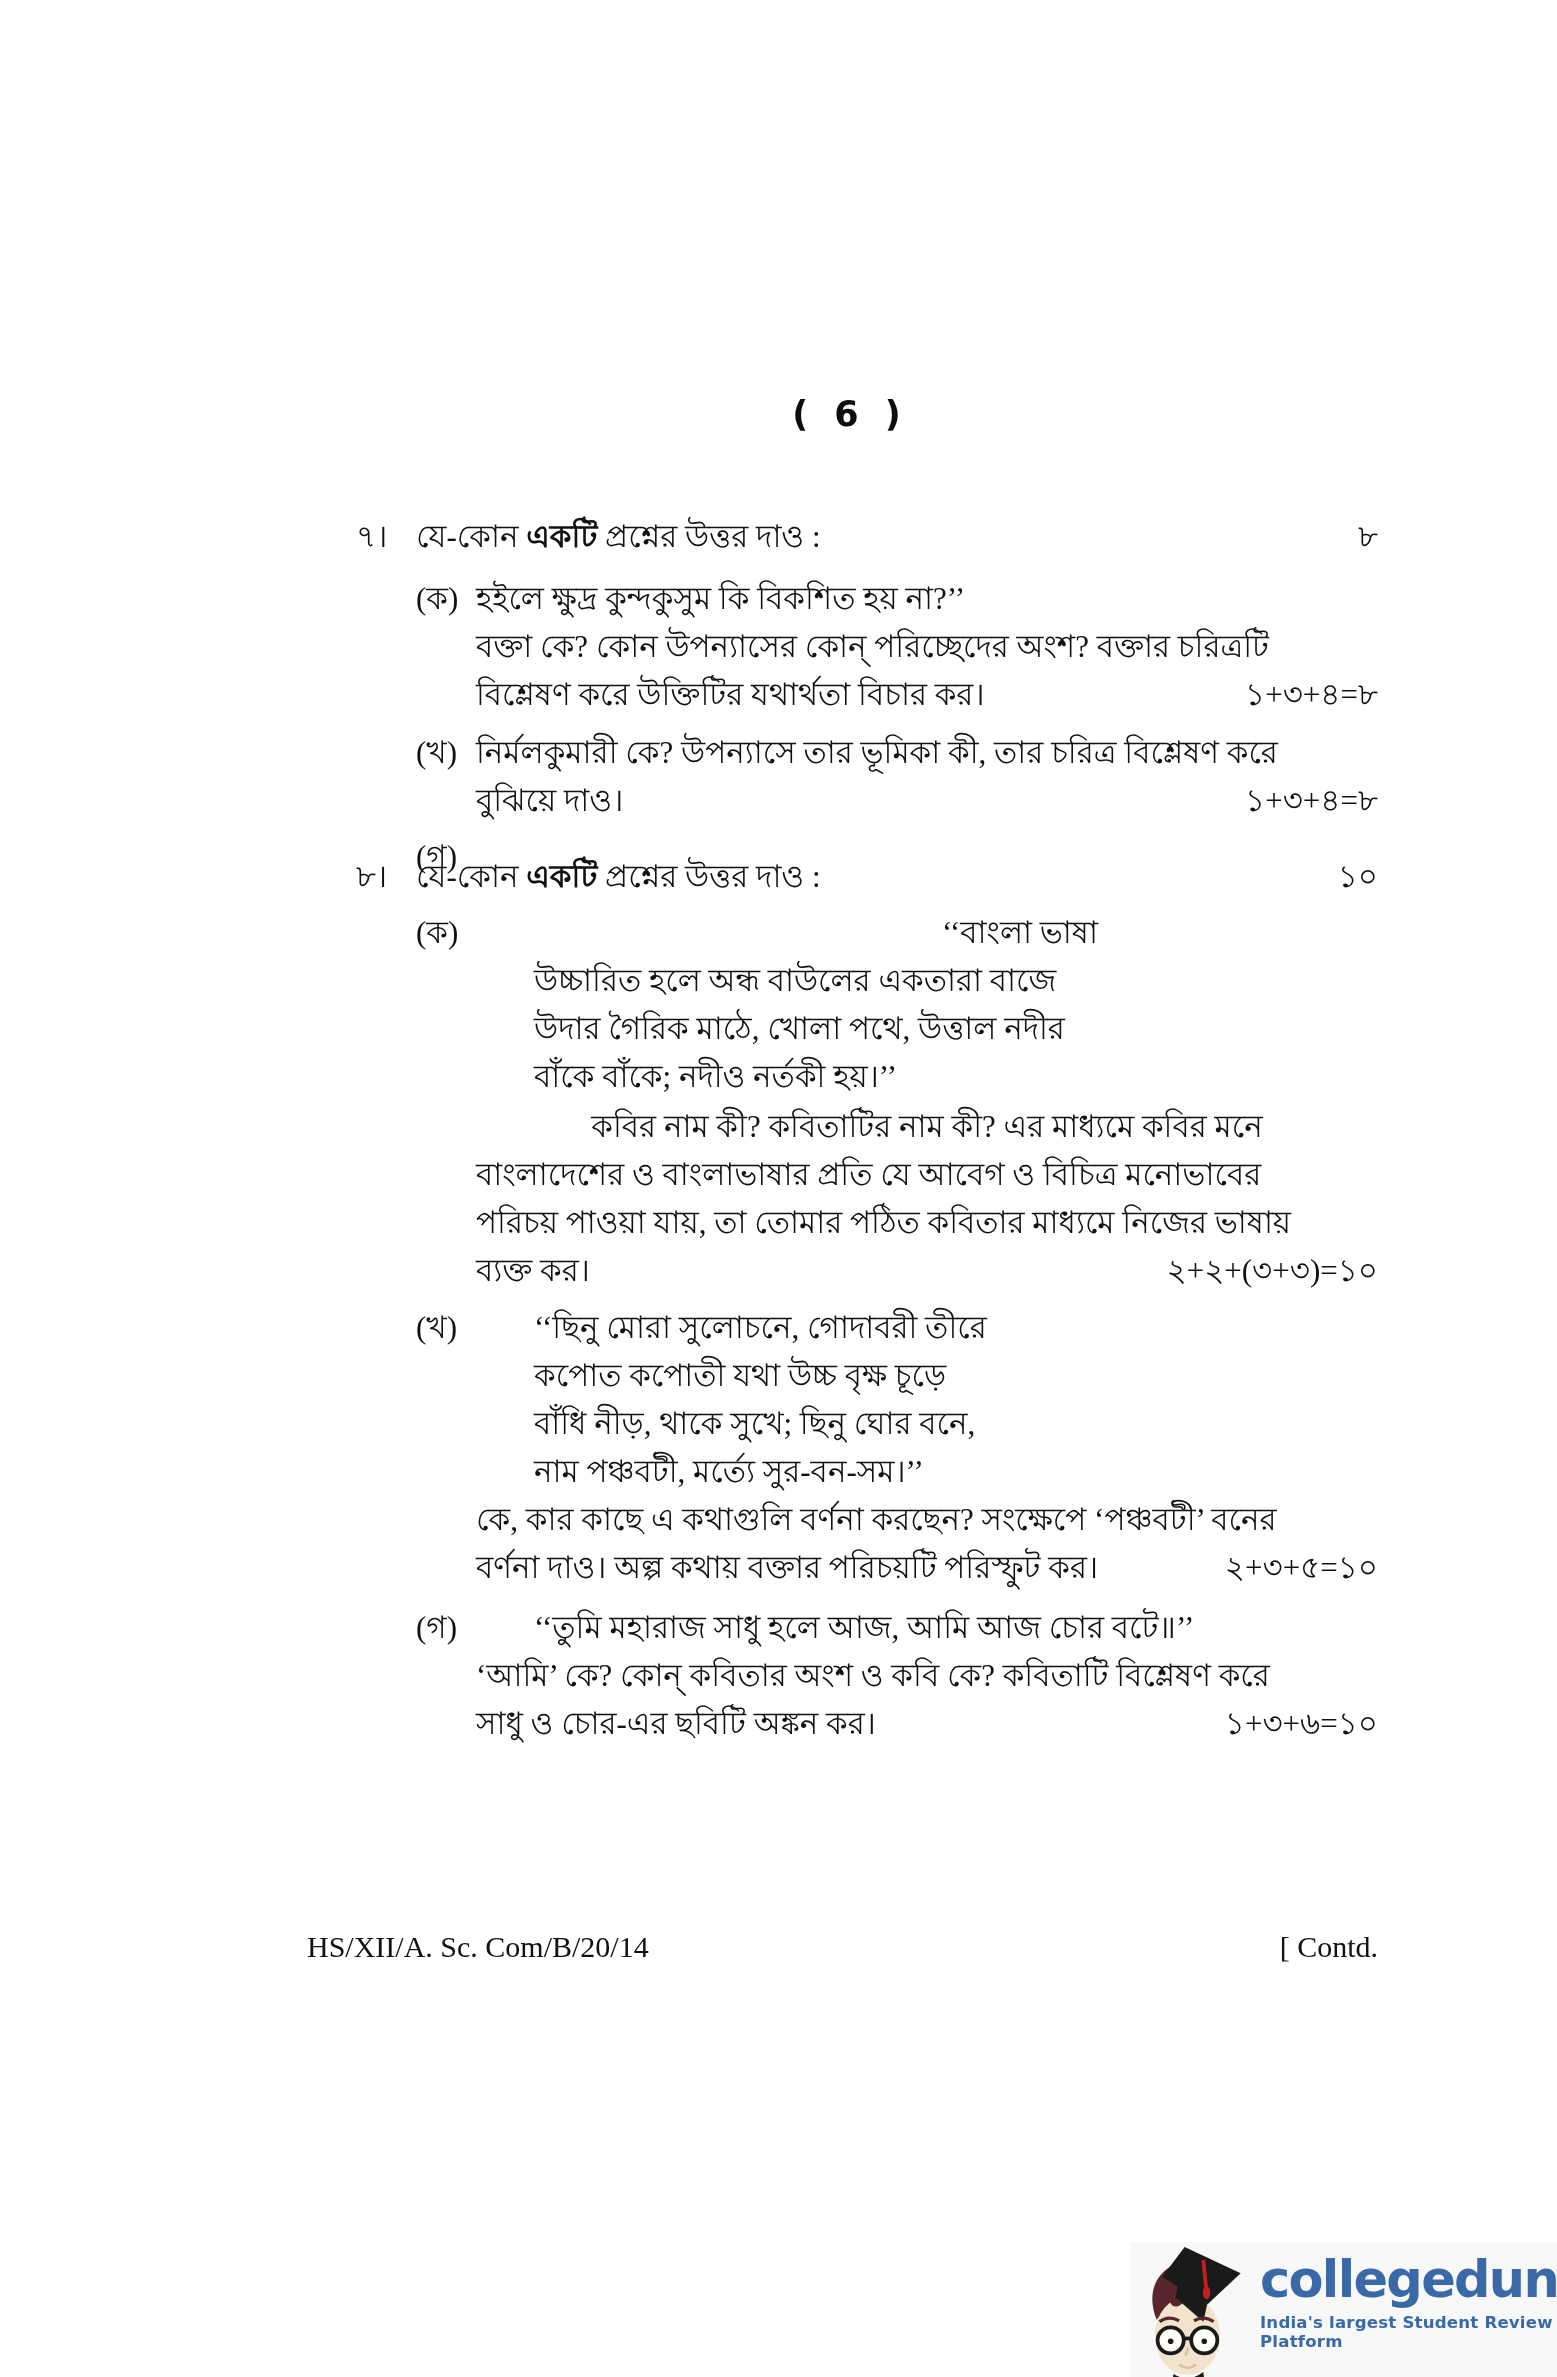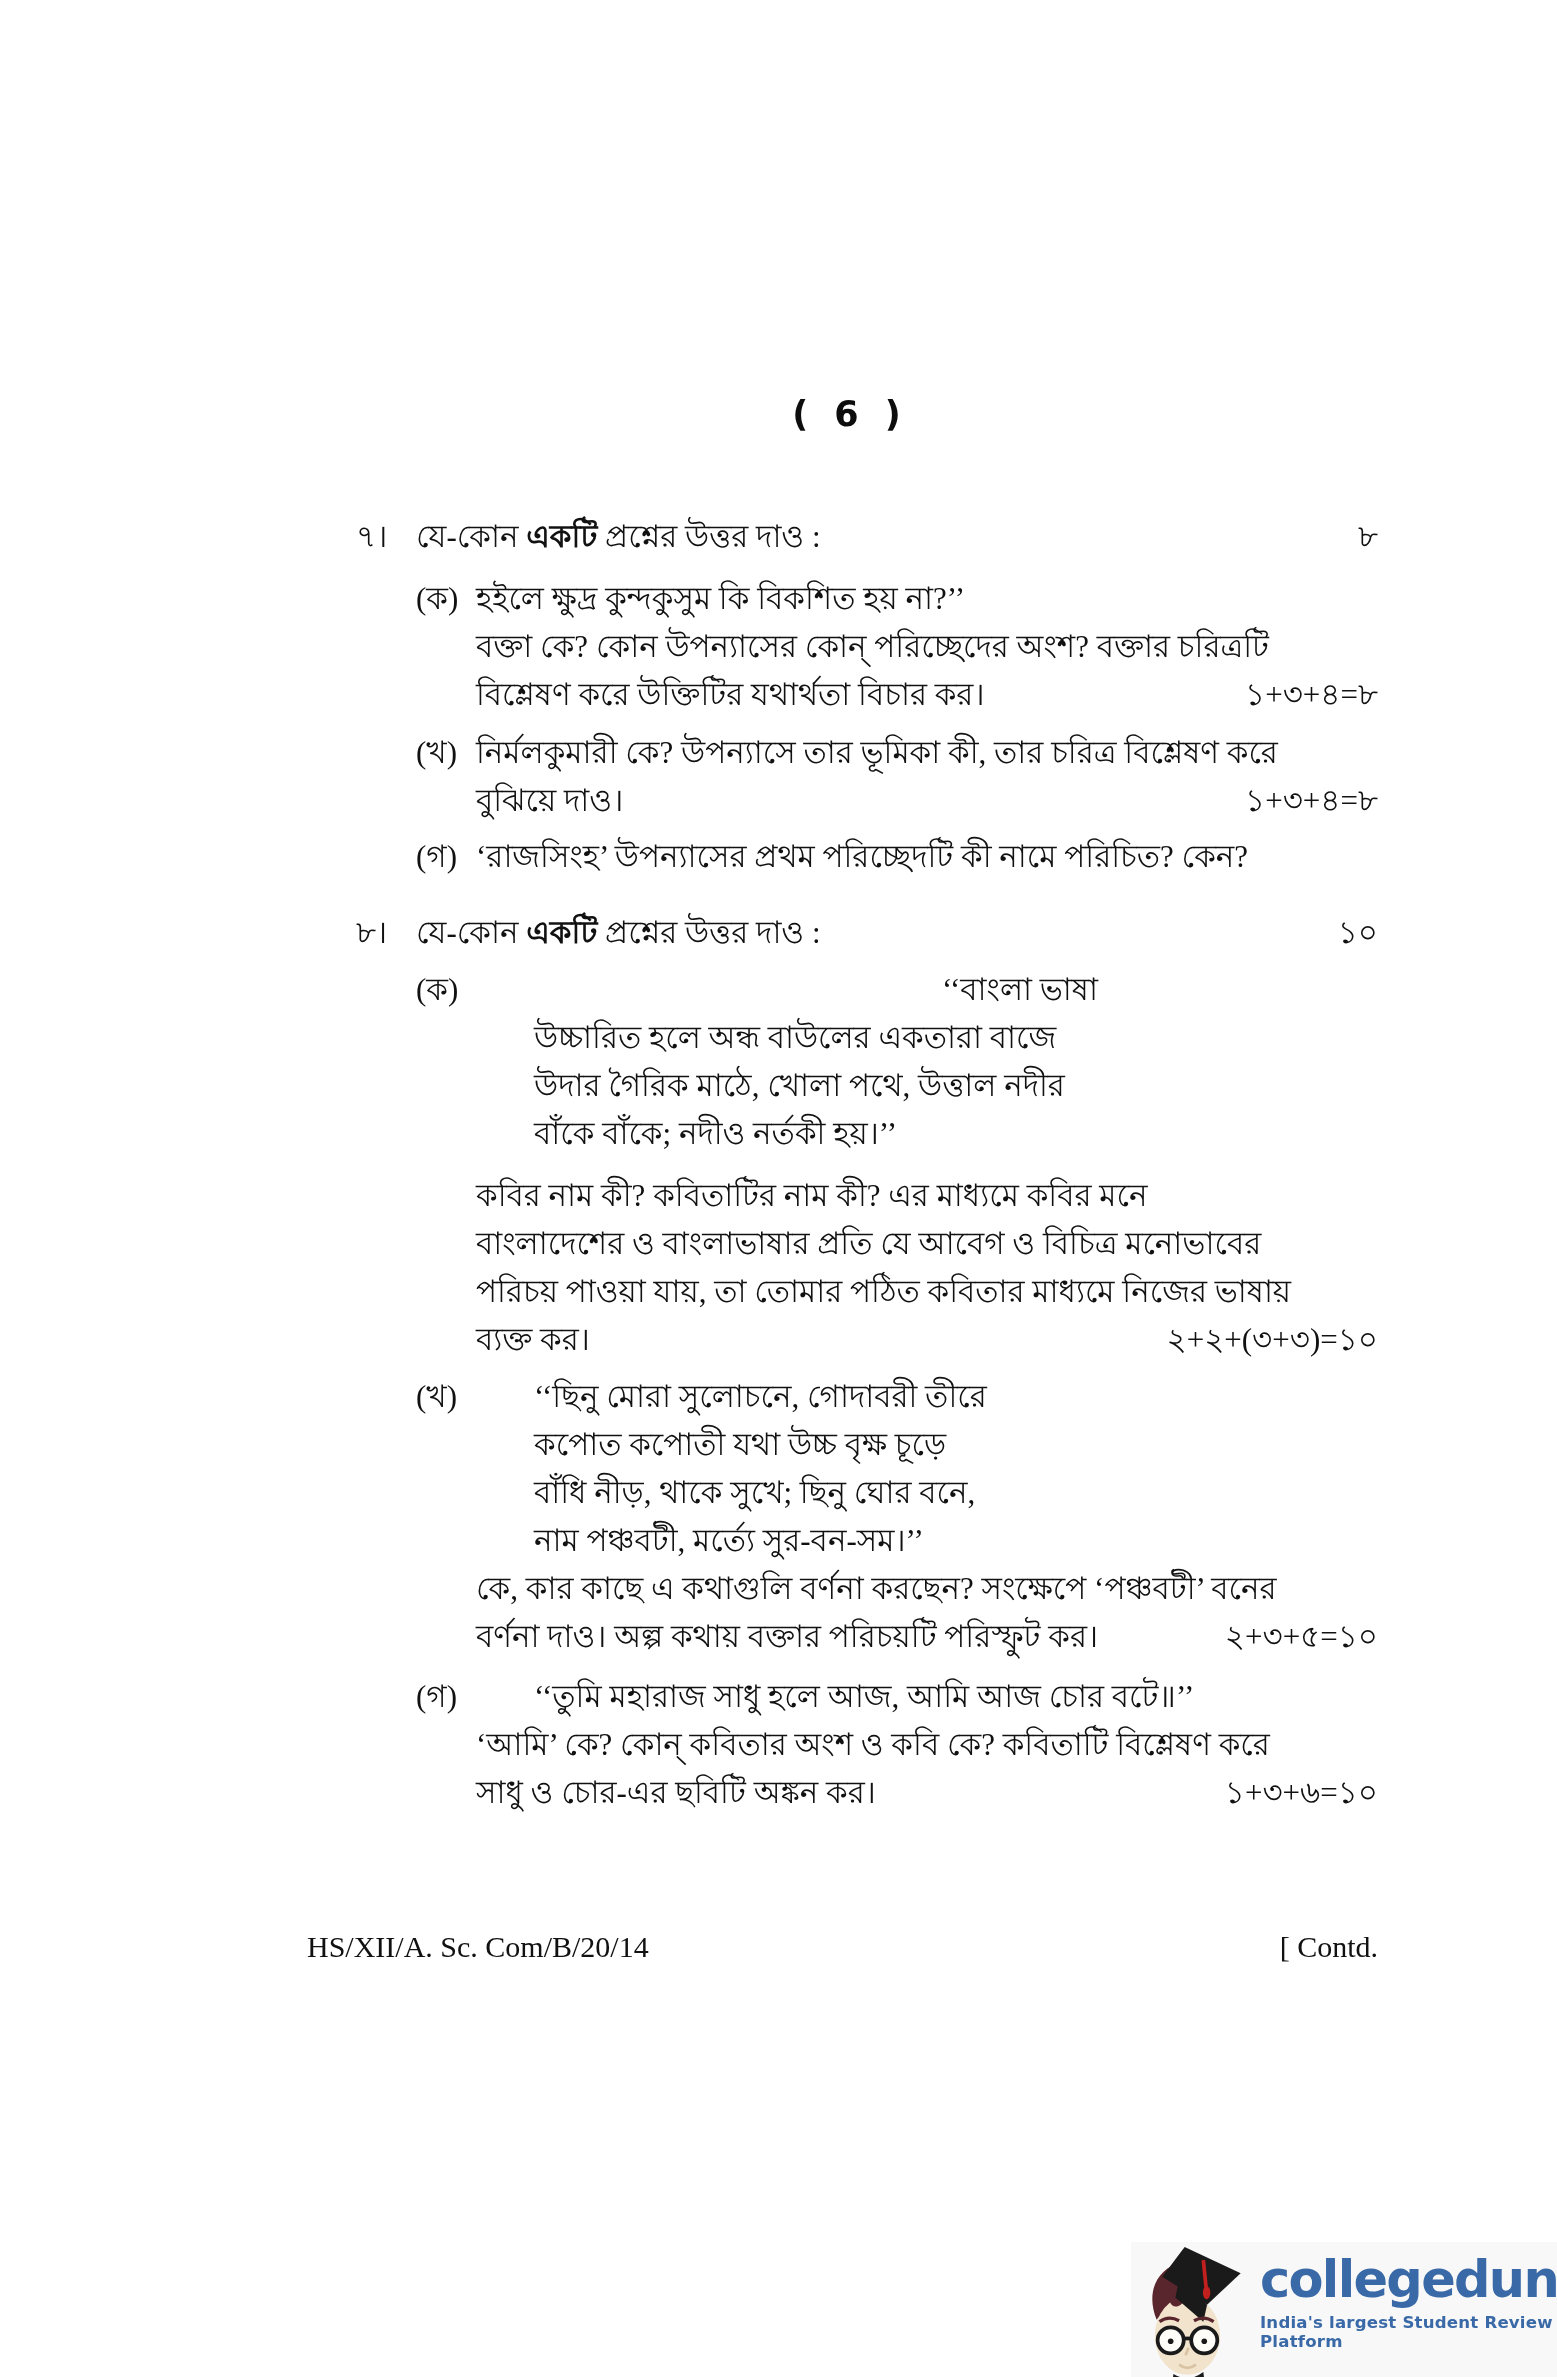--- a/index.html
+++ b/index.html
@@ -24,21 +24,21 @@
   .qhead{position:relative;padding-left:60px;}
   .qhead .qnum{position:absolute;left:0;top:0;}
   .qhead .bold{font-weight:bold;}
   .part{position:relative;padding-left:120px;}
   .part .marker{position:absolute;left:60px;top:0;}
   .line{position:relative;white-space:nowrap;}
   .poem{margin-left:58px;}
   .opener{margin-left:466px;}
   .marks{position:absolute;right:0;bottom:0;}
   .mt16{margin-top:14px;} .mt11{margin-top:9.6px;} .mt10{margin-top:8.7px;}
-  .mt32{margin-top:28px;} .mt14{margin-top:12.2px;} .mt6{margin-top:14px;}
+  .mt32{margin-top:28px;} .mt14{margin-top:12.2px;} .mt6{margin-top:2px;text-align:center;}
   .footer{
     position:absolute;left:307px;top:1929px;width:1071px;
     font-size:30px;line-height:35px;
     display:flex;justify-content:space-between;
   }
   .footer .bold{font-weight:normal;}
   .logo-block{
     position:absolute;right:0;bottom:0;width:427px;height:135px;
     background:#f8f8f8;
   }
@@ -77,21 +77,20 @@
     </div>
 
     <div class="part mt11">
       <span class="marker">(খ)</span>
       <div class="line">নির্মলকুমারী কে? উপন্যাসে তার ভূমিকা কী, তার চরিত্র বিশ্লেষণ করে</div>
       <div class="line"><span>বুঝিয়ে দাও।</span><span class="marks">১+৩+৪=৮</span></div>
     </div>
 
     <div class="part mt10">
       <span class="marker">(গ)</span>
-      <div class="line">‘রাজসিংহ’ উপন্যাসের প্রথম পরিচ্ছেদটি কী নামে পরিচিত? কেন?</div>
     </div>
 
     <div class="qhead mt32">
       <span class="qnum">৮।</span>
       <span><span>যে-কোন </span><span class="bold">একটি</span><span> প্রশ্নের উত্তর দাও :</span></span>
       <span class="marks">১০</span>
     </div>
 
     <div class="part mt10">
       <span class="marker">(ক)</span>

